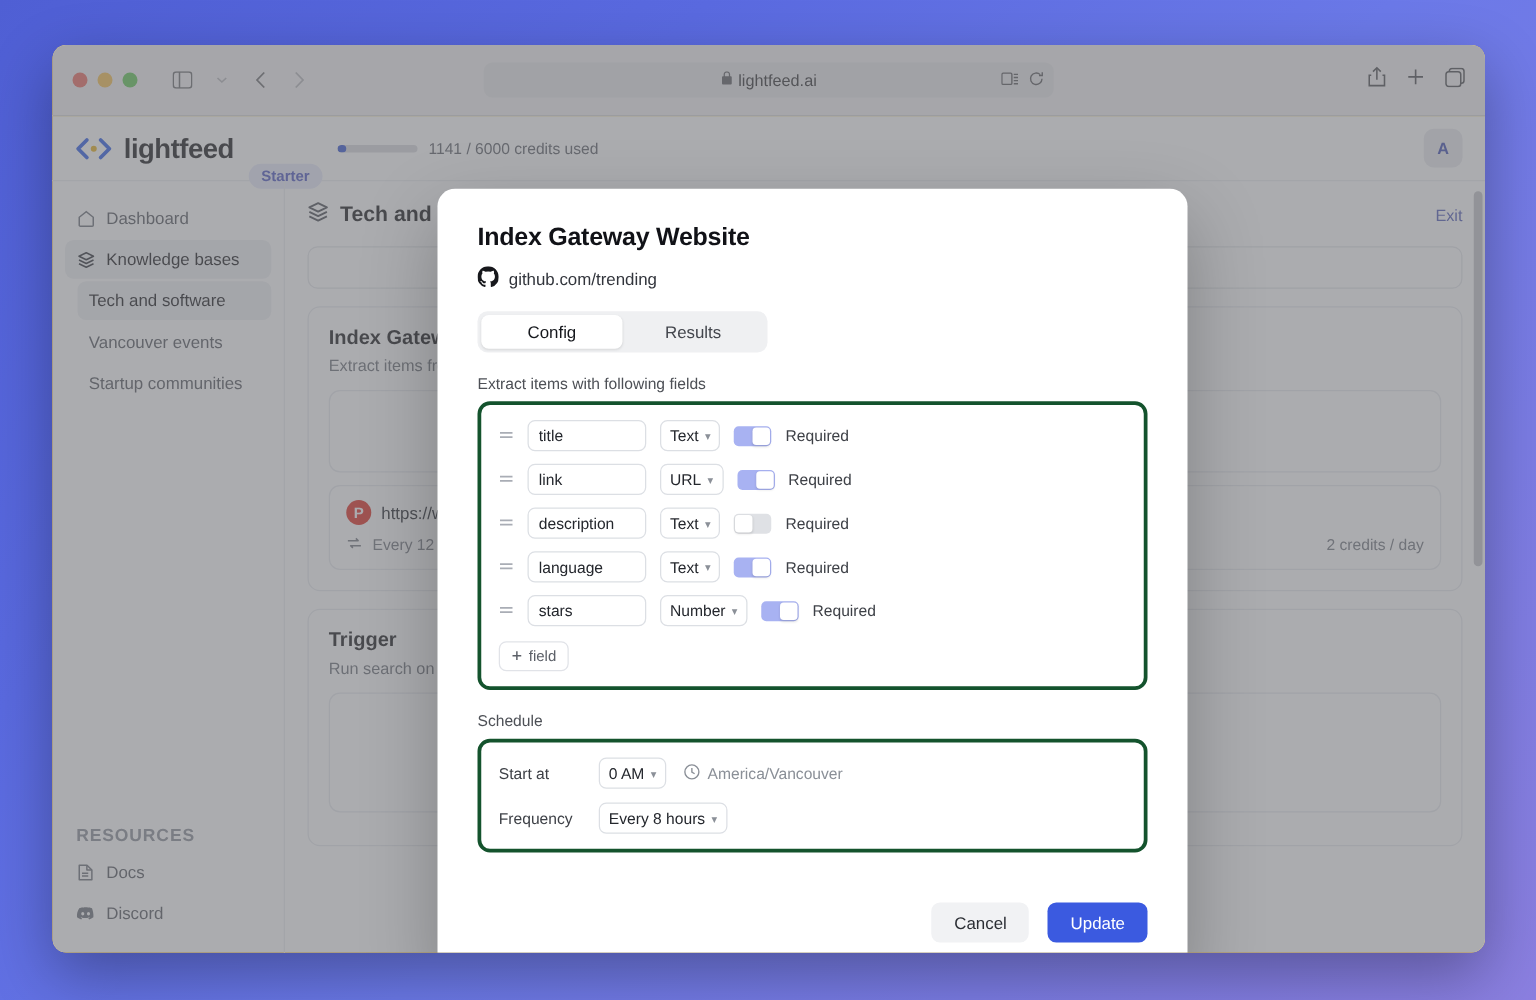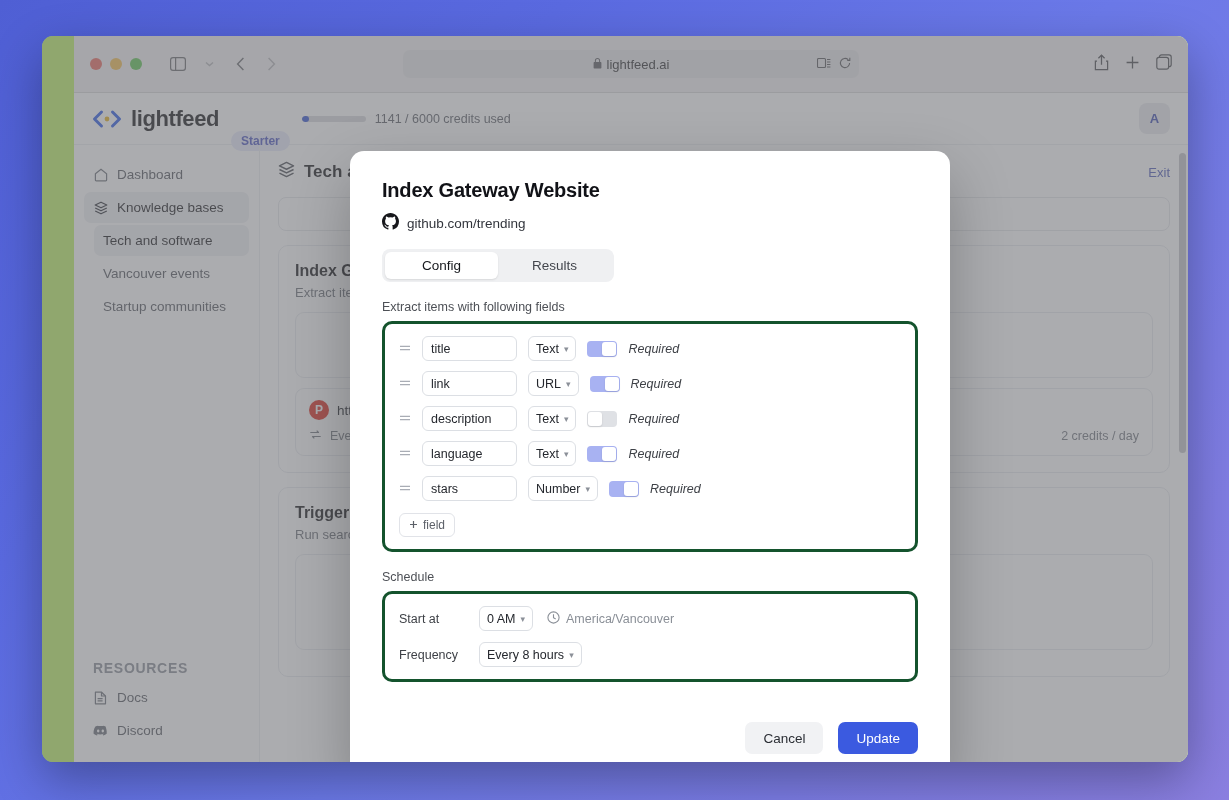--- a/index.html
+++ b/index.html
@@ -11,25 +11,24 @@
   body {
     background: linear-gradient(135deg, #4f5fd4 0%, #5a6ae0 28%, #6b79e8 55%, #8b7fe0 100%);
     position: relative;
   }
 
   
   .browser {
     position: absolute;
     left: 42px; top: 36px;
     width: 1146px; height: 726px;
-    background: #bef264;
+    background: #eab308;
     border-radius: 11px;
     box-shadow: 0 18px 50px rgba(0,0,0,0.32);
     overflow: hidden;
-    padding-left: 32px;
   }
   .chrome {
     height: 57px;
     background: #f2f1f2;
     border-bottom: 1px solid #d9d8da;
     display: flex; align-items: center;
     padding: 0 16px;
     position: relative;
   }
   .traffic { display: flex; gap: 8px; align-items: center; }
@@ -262,21 +261,21 @@
   }
   .toggle.on { background: #a8b2f2; }
   .toggle.off { background: #dfe1e5; }
   .toggle i {
     position: absolute; top: 1px; width: 14px; height: 14px;
     background: #fff; border-radius: 3px; display: block;
     box-shadow: 0 1px 2px rgba(0,0,0,0.12);
   }
   .toggle.on i { right: 1px; }
   .toggle.off i { left: 1px; }
-  .req-label { font-size: 12.5px; color: #3e4147; font-style: italic; }
+  .req-label { font-size: 12.5px; color: #3e4147; }
 
   .addfield {
     height: 24px; display: inline-flex; align-items: center; gap: 5px;
     border: 1px solid #e1e3e8; border-radius: 6px;
     padding: 0 9px; font-size: 12px; color: #5c6068;
     background: #fff; margin-top: 2px;
   }
   .advrow { display: flex; align-items: center; gap: 9px; margin-top: 15px; }
   .cbox { width: 14px; height: 14px; border: 1px solid #d2d5db; border-radius: 4px; background: #fff; }
   .advtext { font-size: 12.5px; color: #3e4147; }

